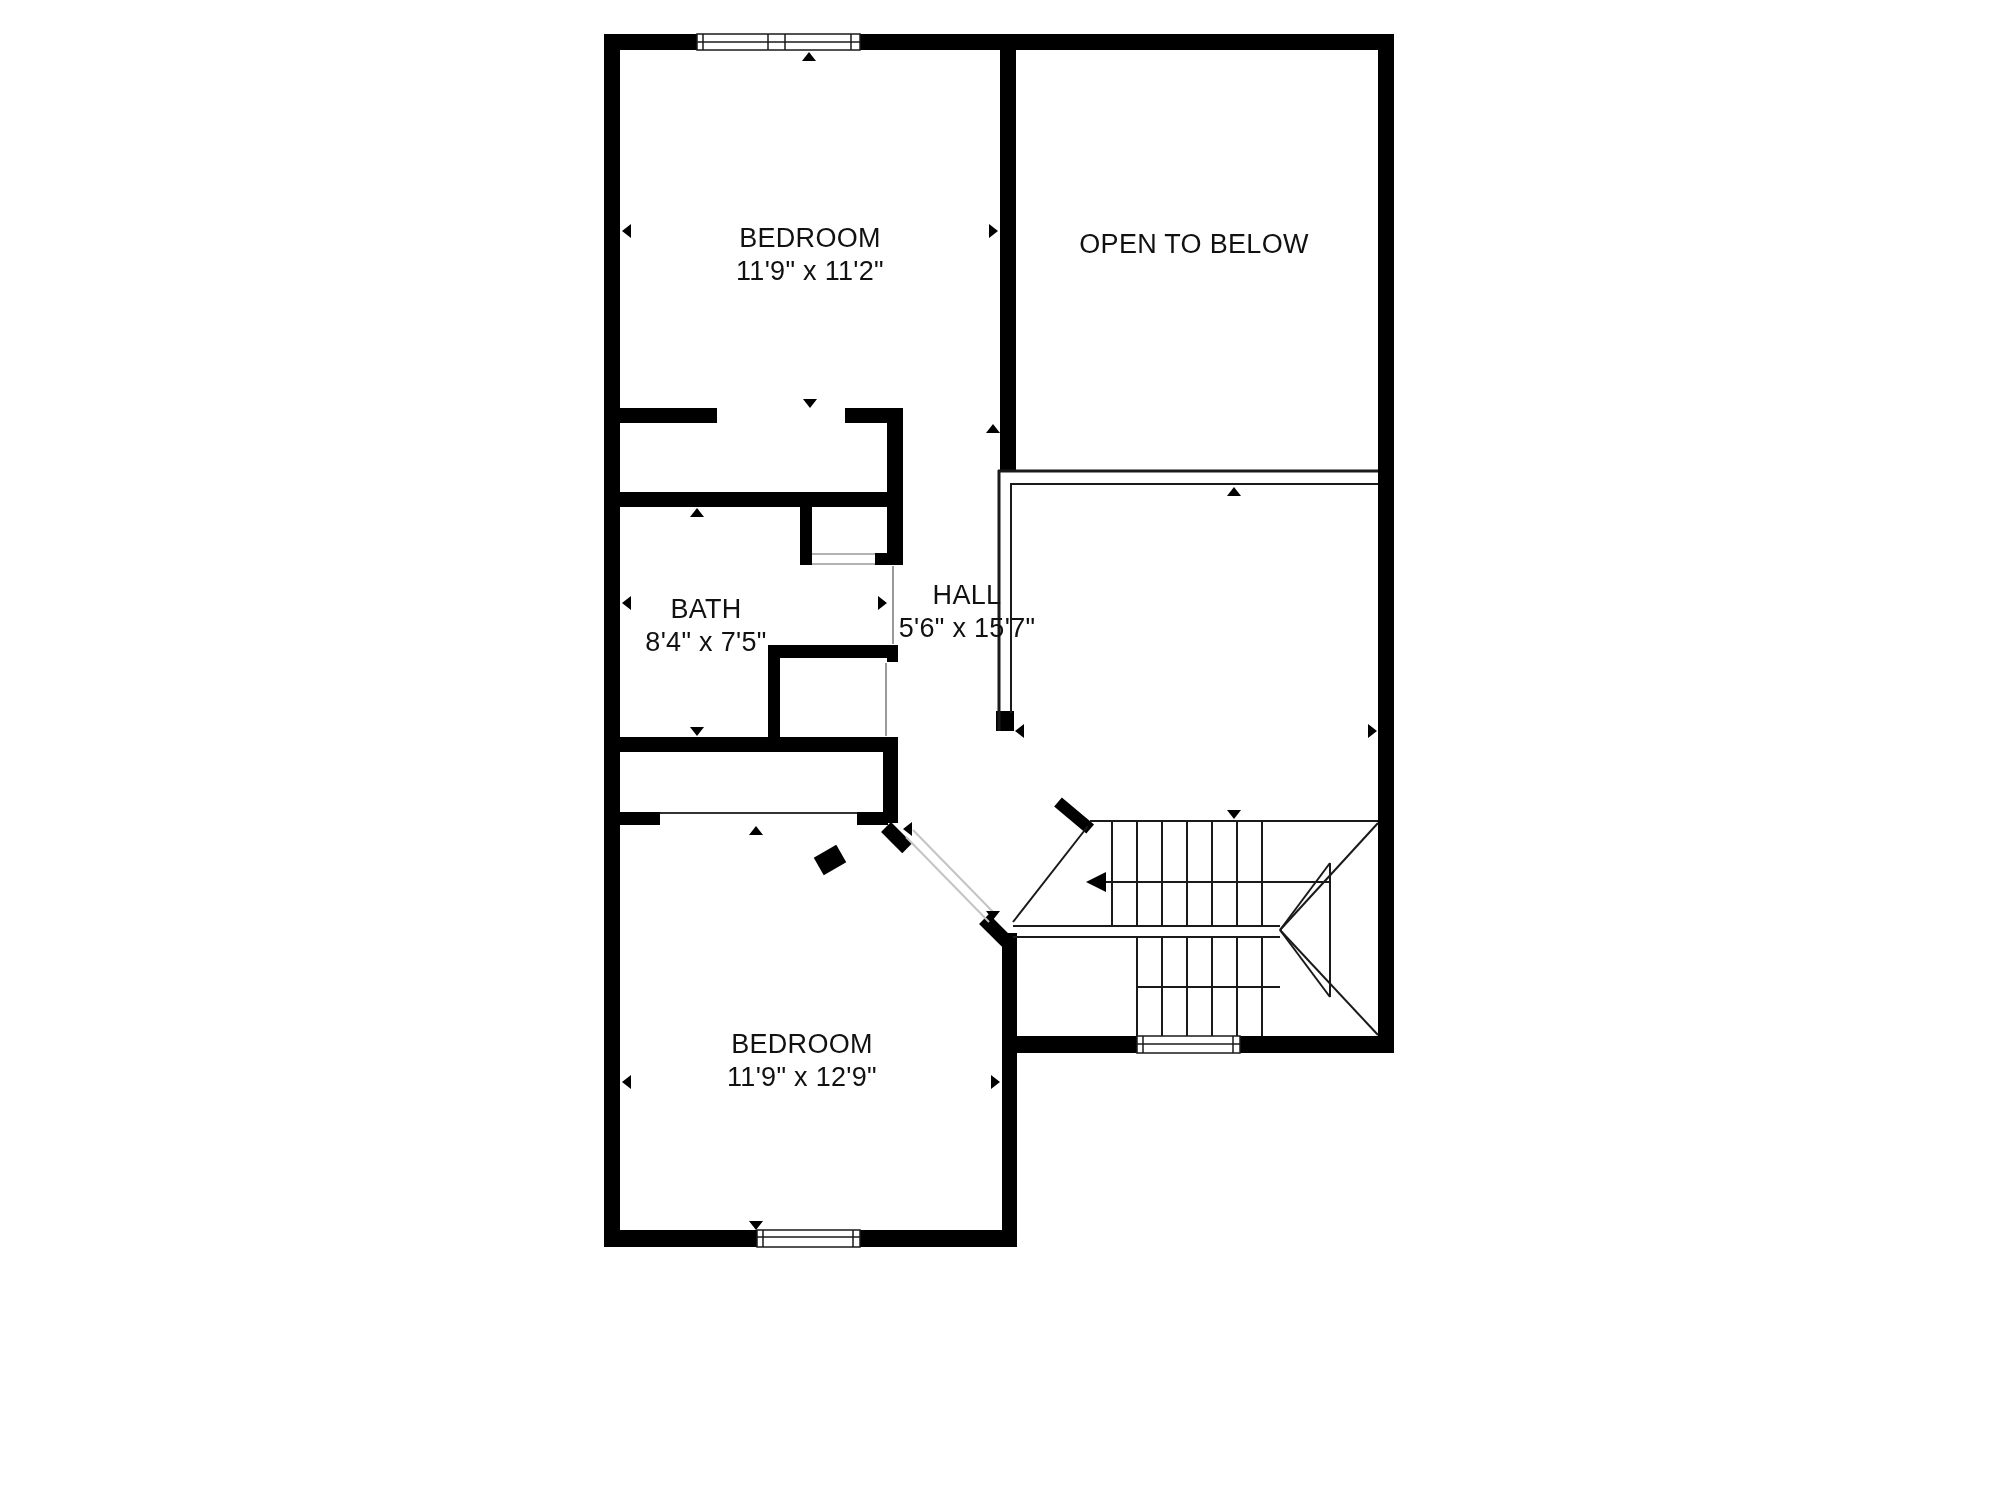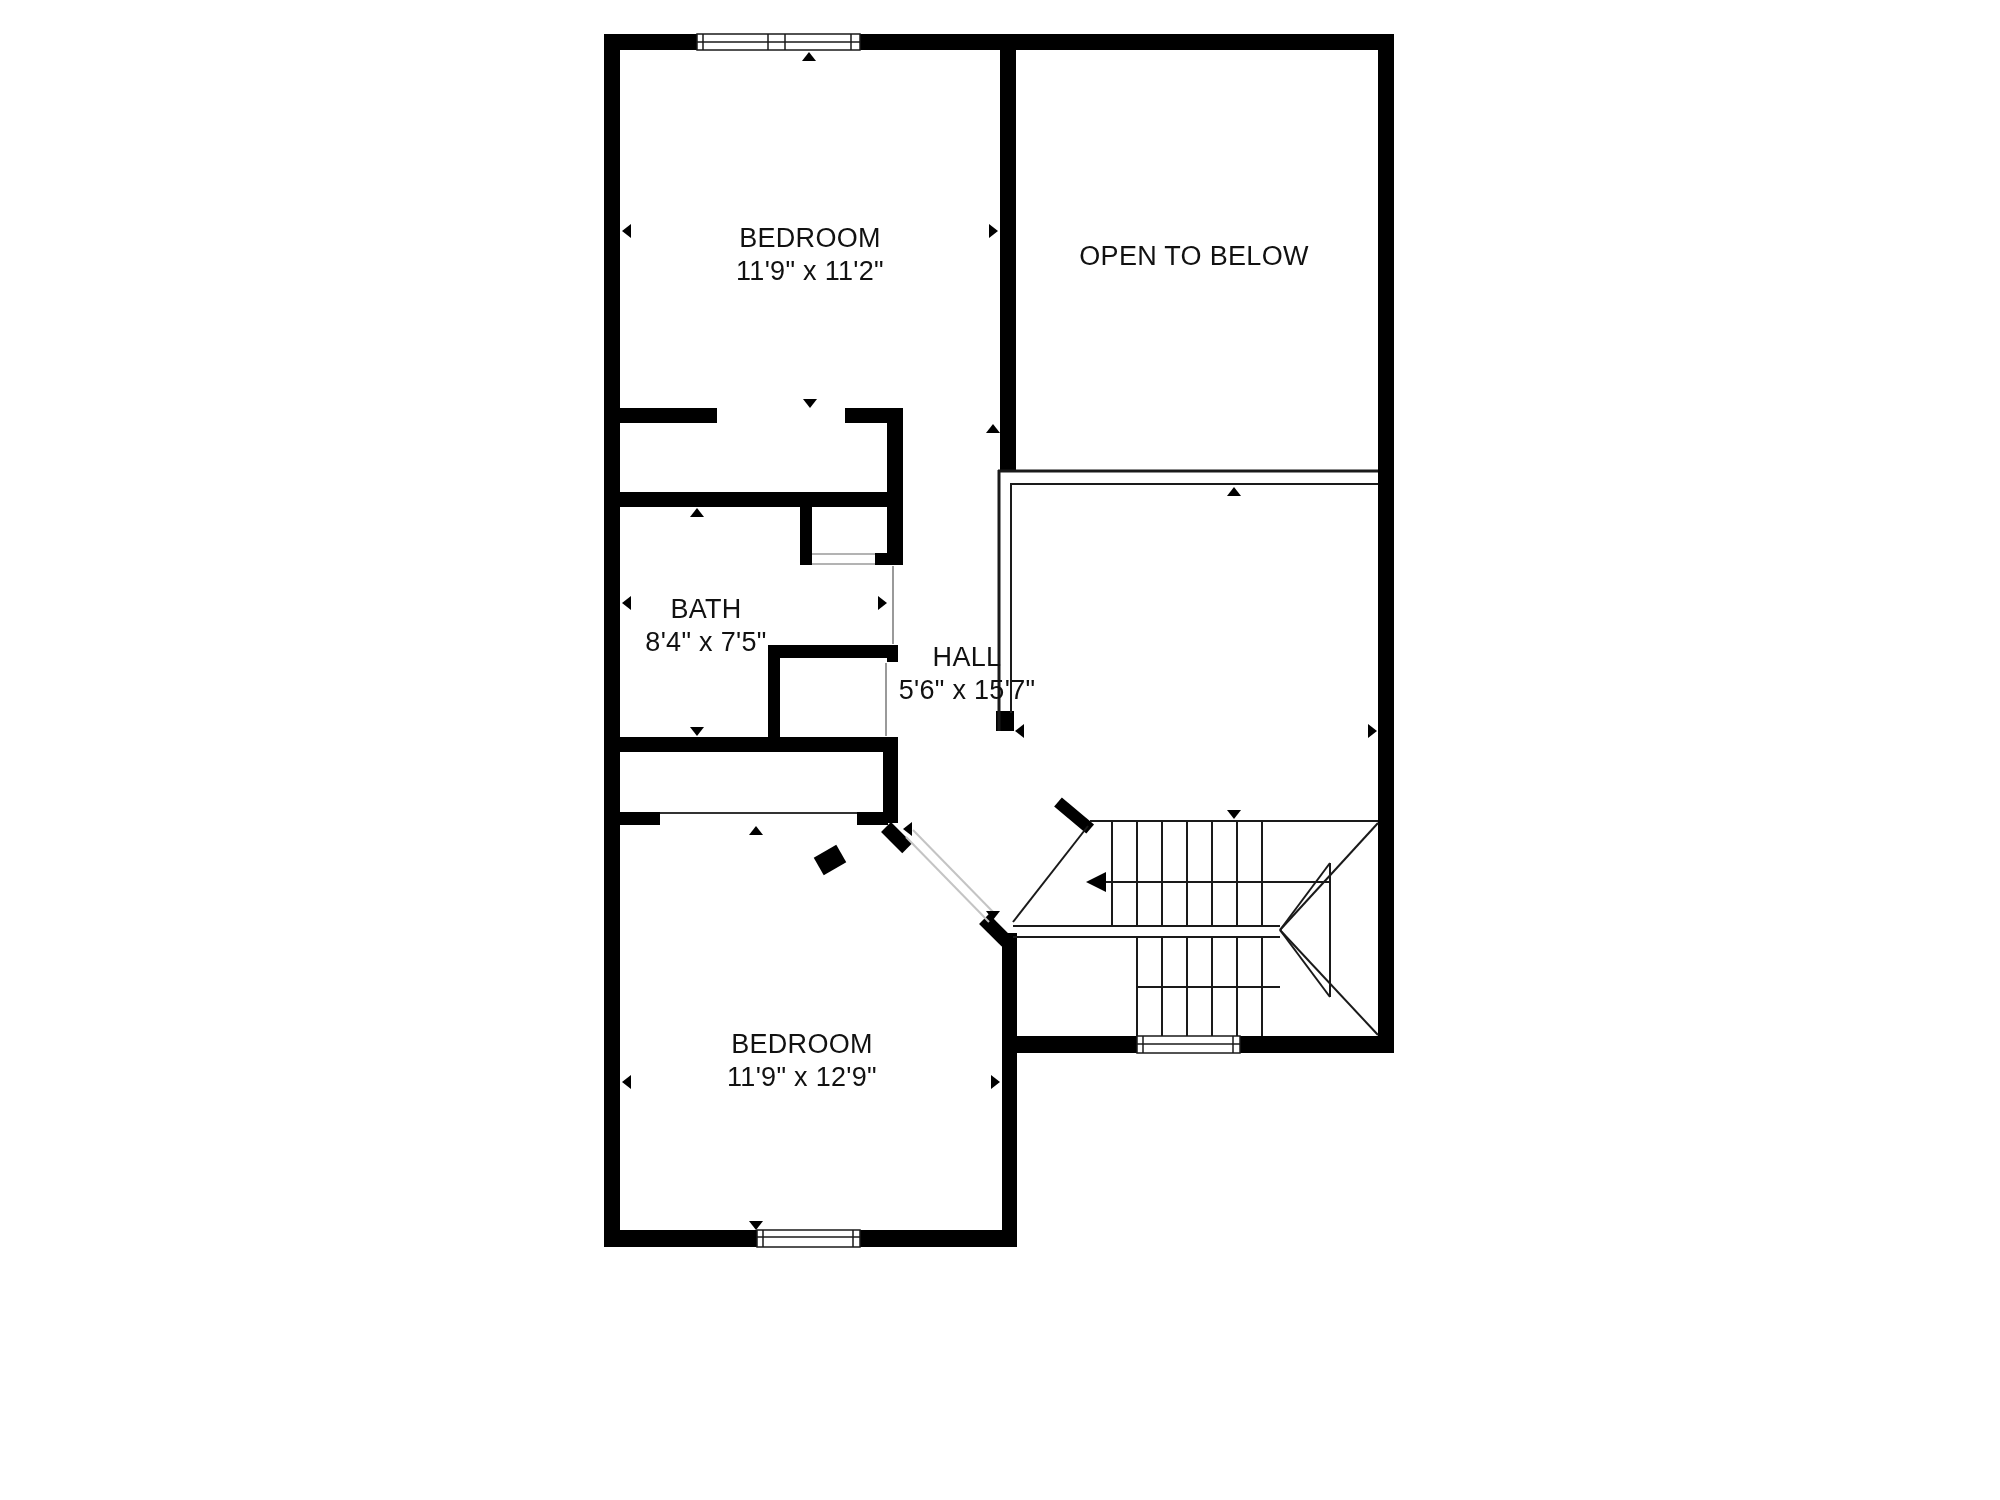--- a/index.html
+++ b/index.html
@@ -146,30 +146,30 @@
     </g>
 
     <rect x="817" y="850" width="26" height="20" transform="rotate(-30 830 860)" fill="#000"></rect>
   </svg>
 
   <div class="room-label" style="left:810px;top:255px;">
     <div>BEDROOM</div>
     <div>11'9" x 11'2"</div>
   </div>
 
-  <div class="room-label" style="left:1194px;top:256px;text-align:center;">
+  <div class="room-label" style="left:1194px;top:244px;text-align:center;">
     <div>OPEN TO BELOW</div>
   </div>
 
   <div class="room-label" style="left:706px;top:606px;margin-top:20px;">
     <div>BATH</div>
     <div>8'4" x 7'5"</div>
   </div>
 
-  <div class="room-label" style="left:967px;top:674px;">
+  <div class="room-label" style="left:967px;top:612px;">
     <div>HALL</div>
     <div>5'6" x 15'7"</div>
   </div>
 
 
   <div class="room-label" style="left:802px;top:1061px;">
     <div>BEDROOM</div>
     <div>11'9" x 12'9"</div>
   </div>
 

